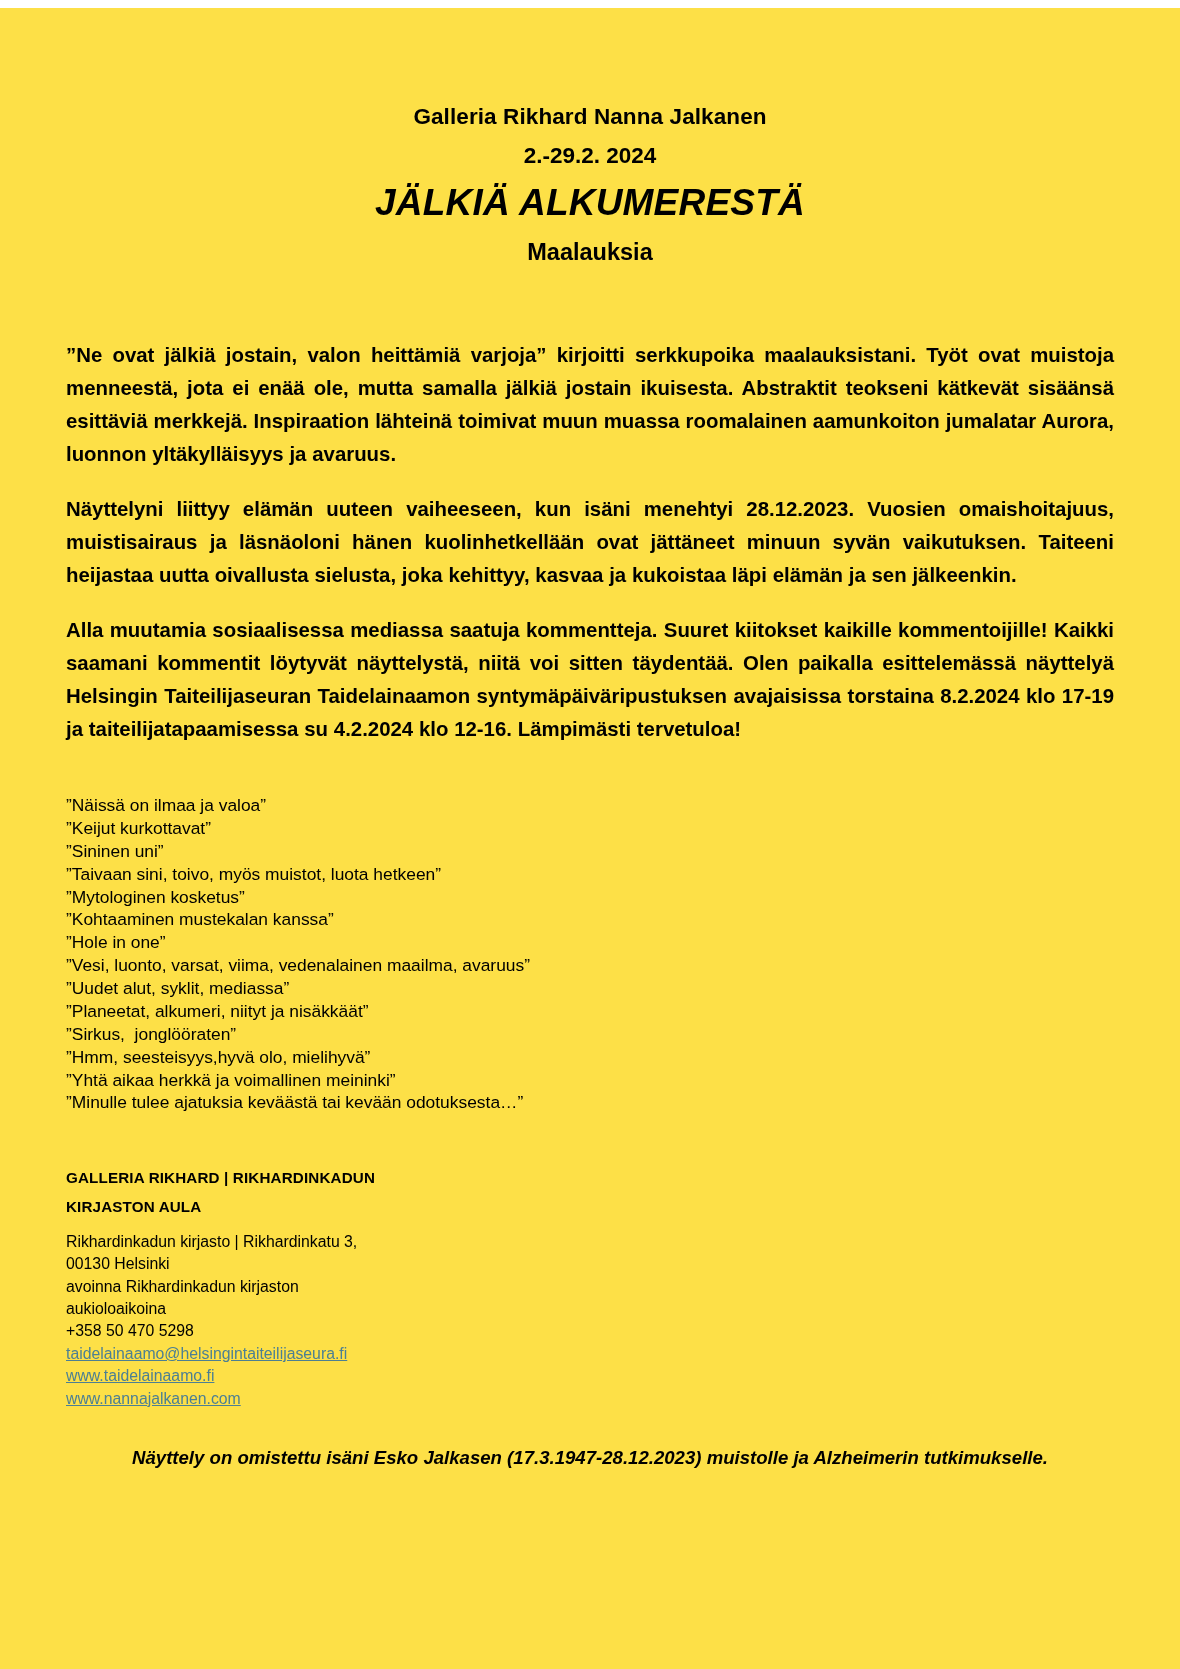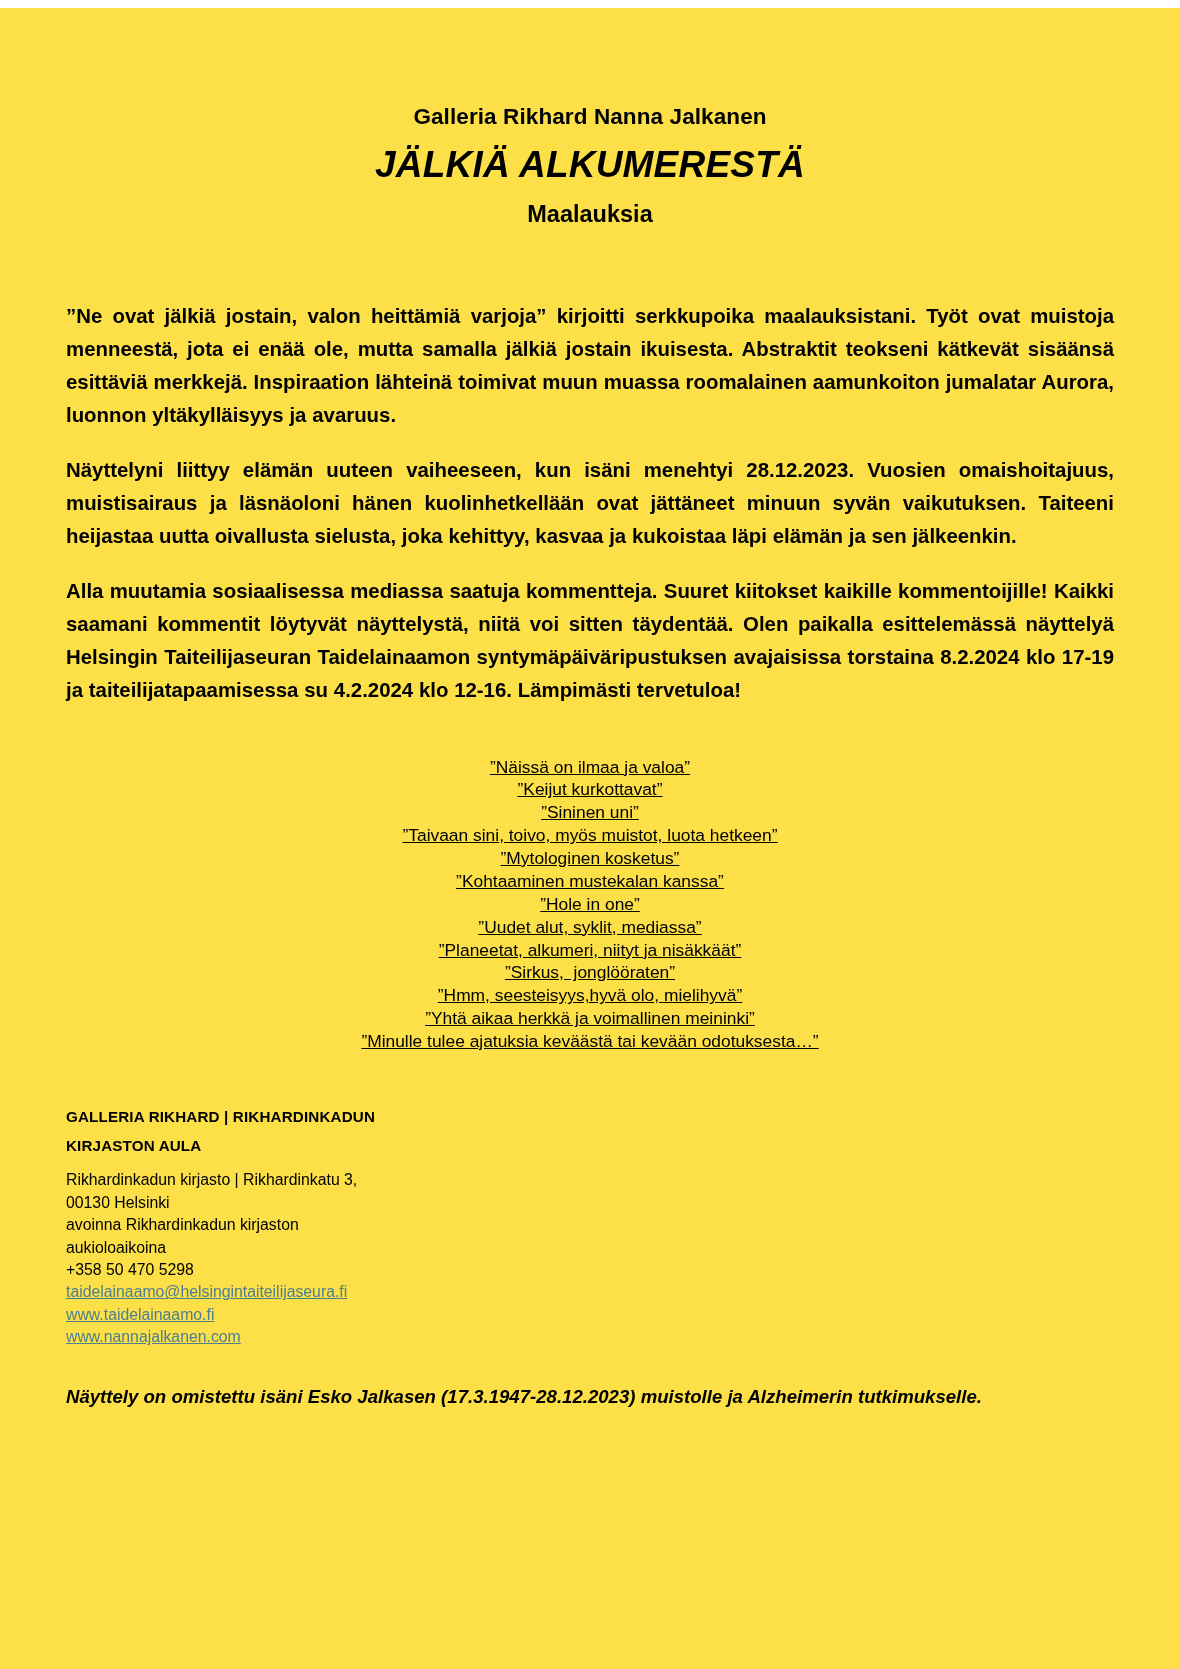--- a/index.html
+++ b/index.html
@@ -68,22 +68,21 @@
     word-spacing: 0.1px;
     font-weight: bold;
   }
   .body-copy p:last-child {
     margin-bottom: 0;
   }
 
   
   .quotes {
     margin-top: 48px;
-    text-align: center;
-    text-decoration: underline;
+    text-align: left;
   }
   .quotes .q {
     font-size: 17.4px;
     line-height: 1.315;
     white-space: pre-wrap;
   }
 
   
   .contact {
     margin-top: 56px;
@@ -108,51 +107,54 @@
     display: block;
     color: #4c7f93;
     text-decoration: underline;
     text-underline-offset: 1px;
     width: fit-content;
   }
 
   
   .dedication {
     margin-top: 36px;
+    text-align: center;
     font-size: 18.6px;
     font-style: italic;
     font-weight: bold;
     line-height: 1.3;
   }
 </style>
 </head>
 <body>
 
 <div class="page">
 
   <div class="header">
     <div class="hdr-line1">Galleria Rikhard Nanna Jalkanen</div>
+    <div class="hdr-line2">2.-29.2. 2024</div>
     <div class="hdr-title">JÄLKIÄ ALKUMERESTÄ</div>
     <div class="hdr-sub">Maalauksia</div>
   </div>
 
   <div class="body-copy">
     <p>”Ne ovat jälkiä jostain, valon heittämiä varjoja” kirjoitti serkkupoika maalauksistani. Työt ovat muistoja menneestä, jota ei enää ole, mutta samalla jälkiä jostain ikuisesta. Abstraktit teokseni kätkevät sisäänsä esittäviä merkkejä. Inspiraation lähteinä toimivat muun muassa roomalainen aamunkoiton jumalatar Aurora, luonnon yltäkylläisyys ja avaruus.</p>
     <p>Näyttelyni liittyy elämän uuteen vaiheeseen, kun isäni menehtyi 28.12.2023. Vuosien omaishoitajuus, muistisairaus ja läsnäoloni hänen kuolinhetkellään ovat jättäneet minuun syvän vaikutuksen. Taiteeni heijastaa uutta oivallusta sielusta, joka kehittyy, kasvaa ja kukoistaa läpi elämän ja sen jälkeenkin.</p>
     <p>Alla muutamia sosiaalisessa mediassa saatuja kommentteja. Suuret kiitokset kaikille kommentoijille! Kaikki saamani kommentit löytyvät näyttelystä, niitä voi sitten täydentää. Olen paikalla esittelemässä näyttelyä Helsingin Taiteilijaseuran Taidelainaamon syntymäpäiväripustuksen avajaisissa  torstaina 8.2.2024 klo 17-19 ja taiteilijatapaamisessa su 4.2.2024 klo 12-16. Lämpimästi tervetuloa!</p>
   </div>
 
   <div class="quotes">
     <div class="q">”Näissä on ilmaa ja valoa”</div>
     <div class="q">”Keijut kurkottavat”</div>
     <div class="q">”Sininen uni”</div>
     <div class="q">”Taivaan sini, toivo, myös muistot, luota hetkeen”</div>
     <div class="q">”Mytologinen kosketus”</div>
     <div class="q">”Kohtaaminen mustekalan kanssa”</div>
     <div class="q">”Hole in one”</div>
+    <div class="q">”Vesi, luonto, varsat, viima, vedenalainen maailma, avaruus”</div>
     <div class="q">”Uudet alut, syklit, mediassa”</div>
     <div class="q">”Planeetat, alkumeri, niityt ja nisäkkäät”</div>
     <div class="q">”Sirkus,  jonglööraten”</div>
     <div class="q">”Hmm, seesteisyys,hyvä olo, mielihyvä”</div>
     <div class="q">”Yhtä aikaa herkkä ja voimallinen meininki”</div>
     <div class="q">”Minulle tulee ajatuksia keväästä tai kevään odotuksesta…”</div>
   </div>
 
   <div class="contact">
     <div class="c-strong">GALLERIA RIKHARD | RIKHARDINKADUN</div>

